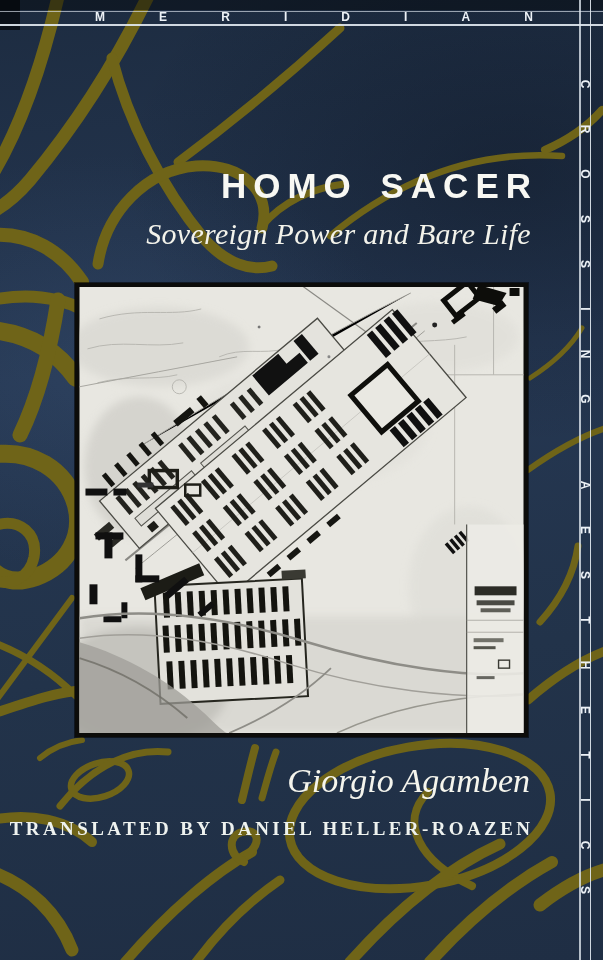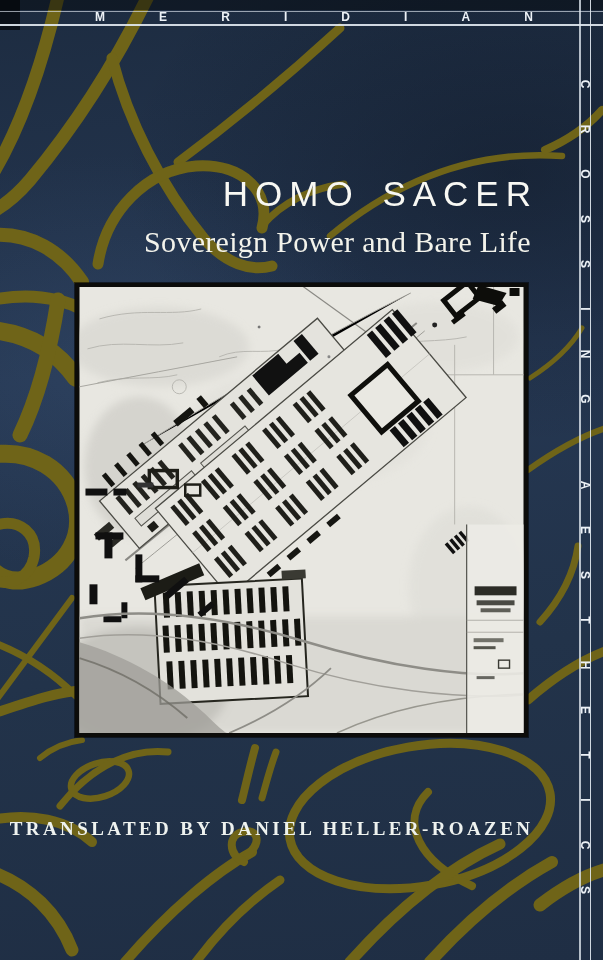--- a/index.html
+++ b/index.html
@@ -30,25 +30,25 @@
     position:absolute; left:577px; top:78px; width:16px; z-index:3;
     display:flex; flex-direction:column; align-items:center;
     font-weight:bold; font-size:12px; color:#edf2f7;
   }
   .vword { display:flex; flex-direction:column; align-items:center; gap:33px; }
   .vword .lt { display:block; height:12px; line-height:12px; transform:rotate(90deg); }
   .vword2 { margin-top:74px; }
 
   .title-block { position:absolute; right:72px; top:166px; text-align:right; z-index:4; }
   .title-block h1 {
-    margin:8px; font-weight:normal; font-size:35px; letter-spacing:7px; margin-right:-7px;
+    margin:0; font-weight:bold; font-size:35px; letter-spacing:7px; margin-right:-7px;
     word-spacing:6px; color:#f8f8f3; font-family:"Liberation Sans", sans-serif;
   }
   .subtitle {
-    margin-top:11px; font-size:30px; color:#f3f3eb;
+    margin-top:11px; font-style:italic; font-size:30px; color:#f3f3eb;
     font-family:"Liberation Serif", serif; letter-spacing:.3px;
   }
 
   .photo-frame {
     position:absolute; left:75px; top:283px; width:453px; height:454px; z-index:3;
     background:#0c0c0a; padding:4px; box-sizing:border-box;
     box-shadow:0 0 0 1px rgba(0,0,0,.55);
   }
   .photo-frame svg { display:block; width:100%; height:100%; }
 
@@ -398,15 +398,16 @@
       <rect x="431" y="1" width="10" height="8" fill="#0d0d0a"></rect>
       <rect x="414" y="17" width="13" height="7" fill="#0d0d0a" transform="rotate(-38 420 20)"></rect>
       <rect x="372" y="29" width="15" height="5" fill="#0d0d0a" transform="rotate(-38 379 31)"></rect>
       <circle cx="356" cy="38" r="2.5" fill="#222"></circle>
       <circle cx="180" cy="40" r="1.5" fill="#777"></circle>
         <circle cx="250" cy="70" r="1.5" fill="#888"></circle>
       <rect x="58" y="196" width="16" height="5" fill="#333"></rect>
     </svg>
   </div>
 
+  <div class="author">Giorgio Agamben</div>
   <div class="translator">TRANSLATED BY DANIEL HELLER-ROAZEN</div>
 
 </div>
 
 </body></html>

